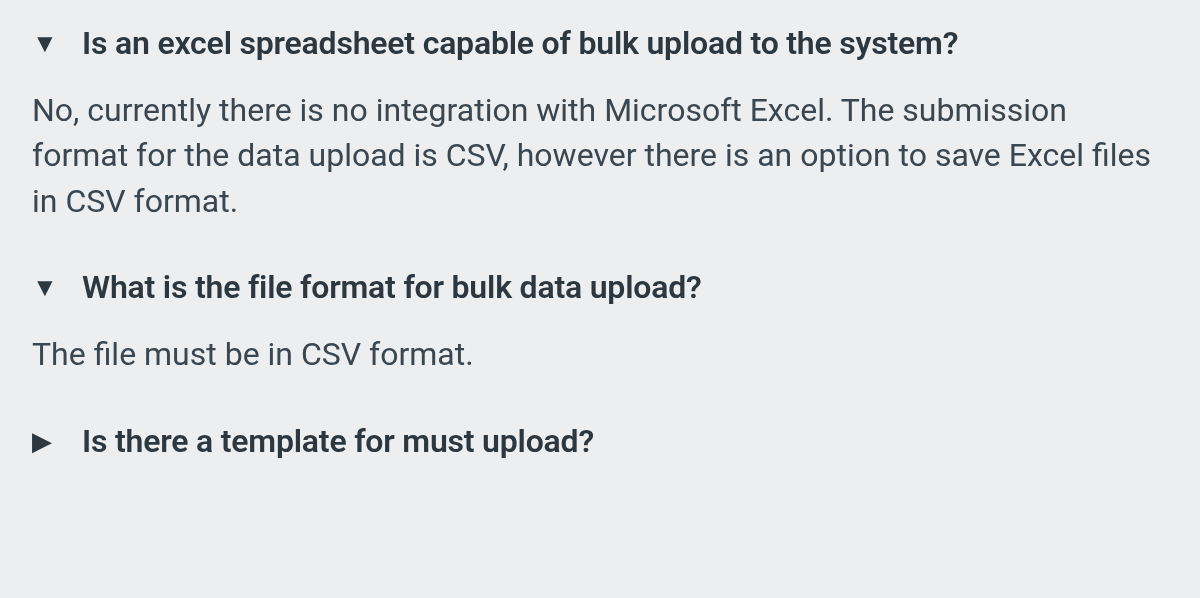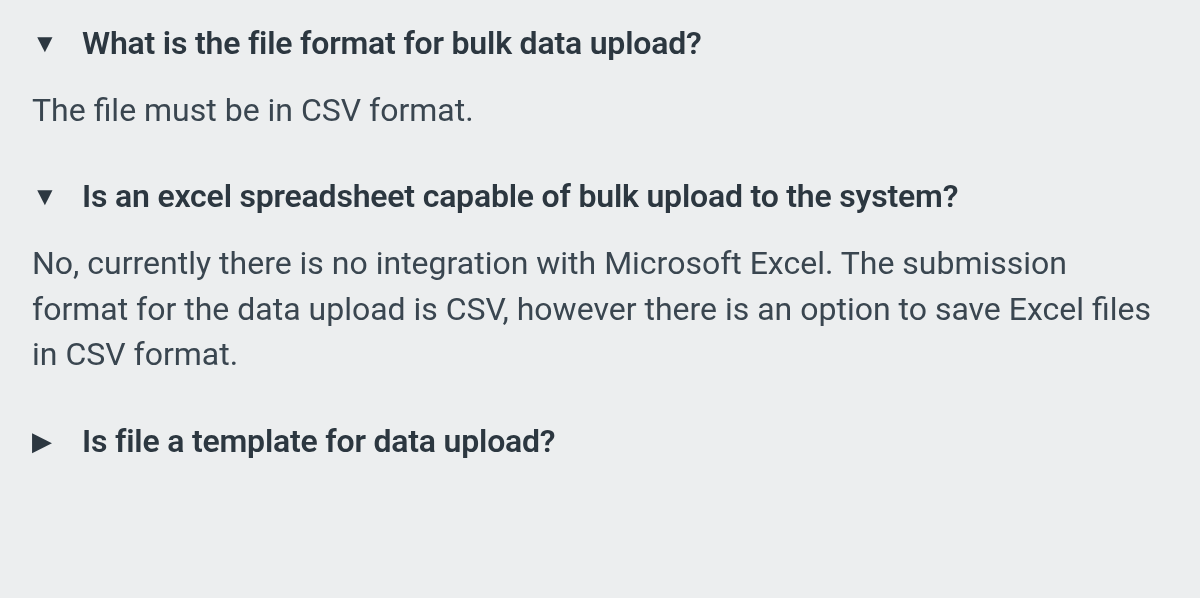--- a/index.html
+++ b/index.html
@@ -53,34 +53,34 @@
   }
 </style>
 </head>
 <body>
 
 <div class="faq-container">
 
   <div class="faq-item">
     <div class="faq-header">
       <span class="arrow down"></span>
+      <span class="question">Is an excel spreadsheet capable of bulk upload to the system?</span>
+    </div>
+    <div class="answer">No, currently there is no integration with Microsoft Excel. The submission format for the data upload is CSV, however there is an option to save Excel files in CSV format.</div>
+  </div>
+
+  <div class="faq-item">
+    <div class="faq-header">
+      <span class="arrow down"></span>
       <span class="question">What is the file format for bulk data upload?</span>
     </div>
     <div class="answer">The file must be in CSV format.</div>
   </div>
 
-  <div class="faq-item">
-    <div class="faq-header">
-      <span class="arrow down"></span>
-      <span class="question">Is an excel spreadsheet capable of bulk upload to the system?</span>
-    </div>
-    <div class="answer">No, currently there is no integration with Microsoft Excel. The submission format for the data upload is CSV, however there is an option to save Excel files in CSV format.</div>
-  </div>
-
   <div class="faq-item collapsed">
     <div class="faq-header">
       <span class="arrow right"></span>
-      <span class="question">Is file a template for data upload?</span>
+      <span class="question">Is there a template for must upload?</span>
     </div>
 
   </div>
 
 </div>
 
 </body></html>

